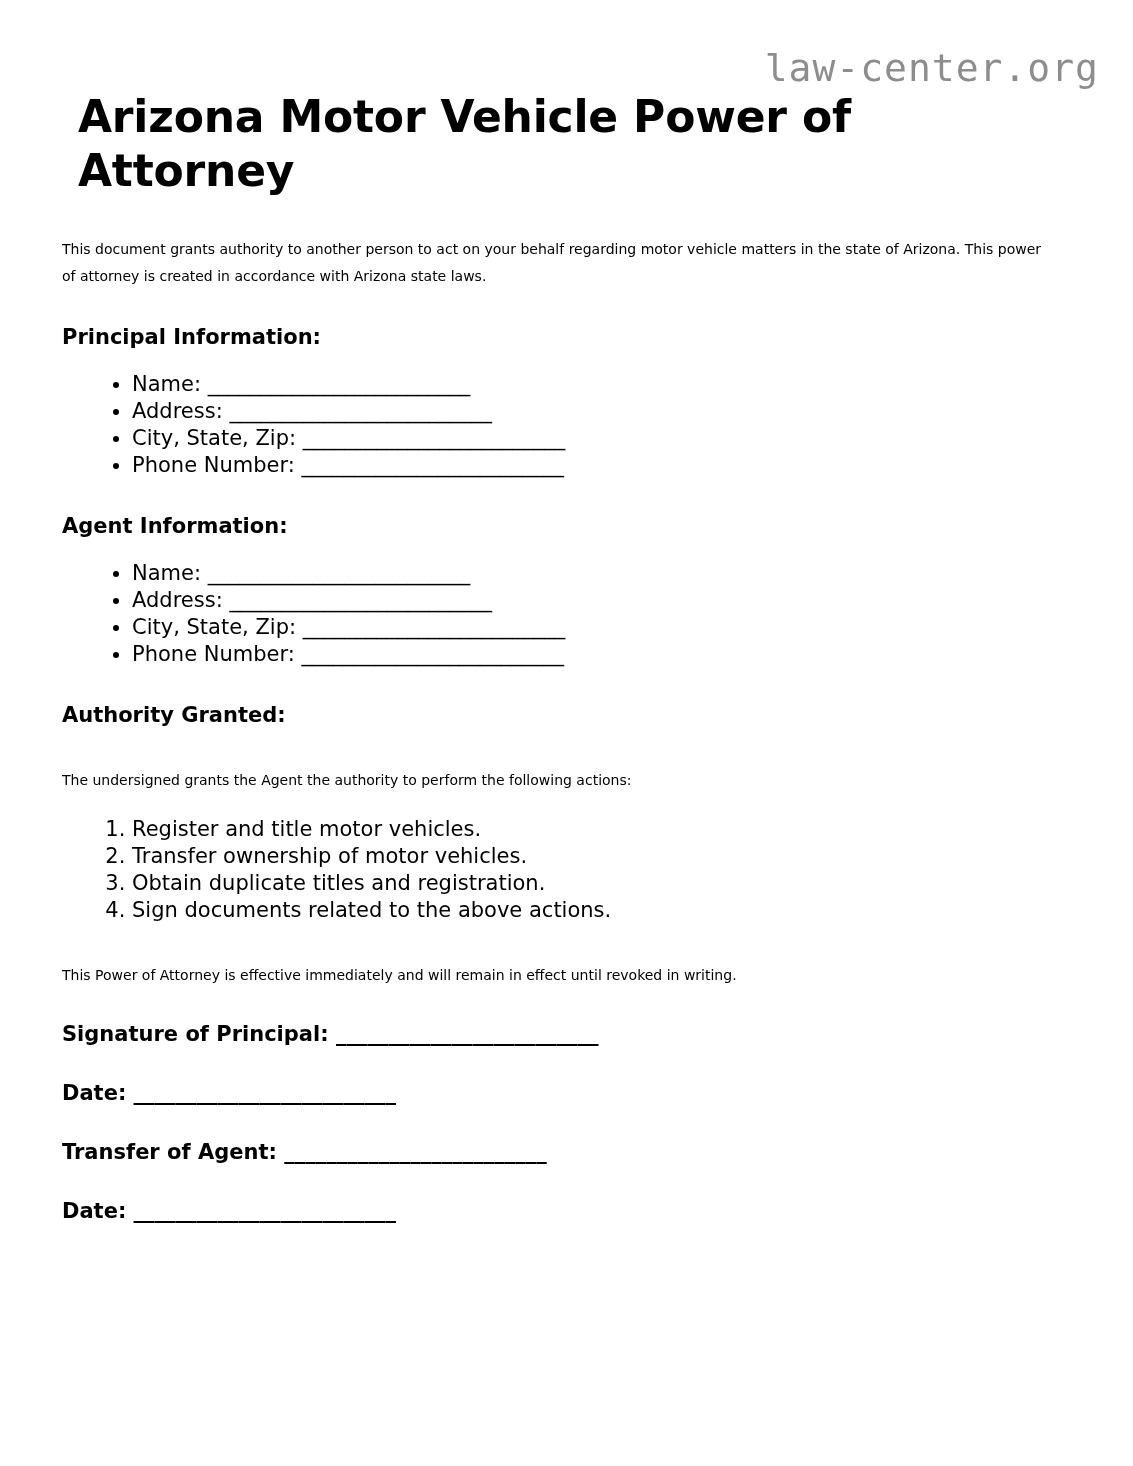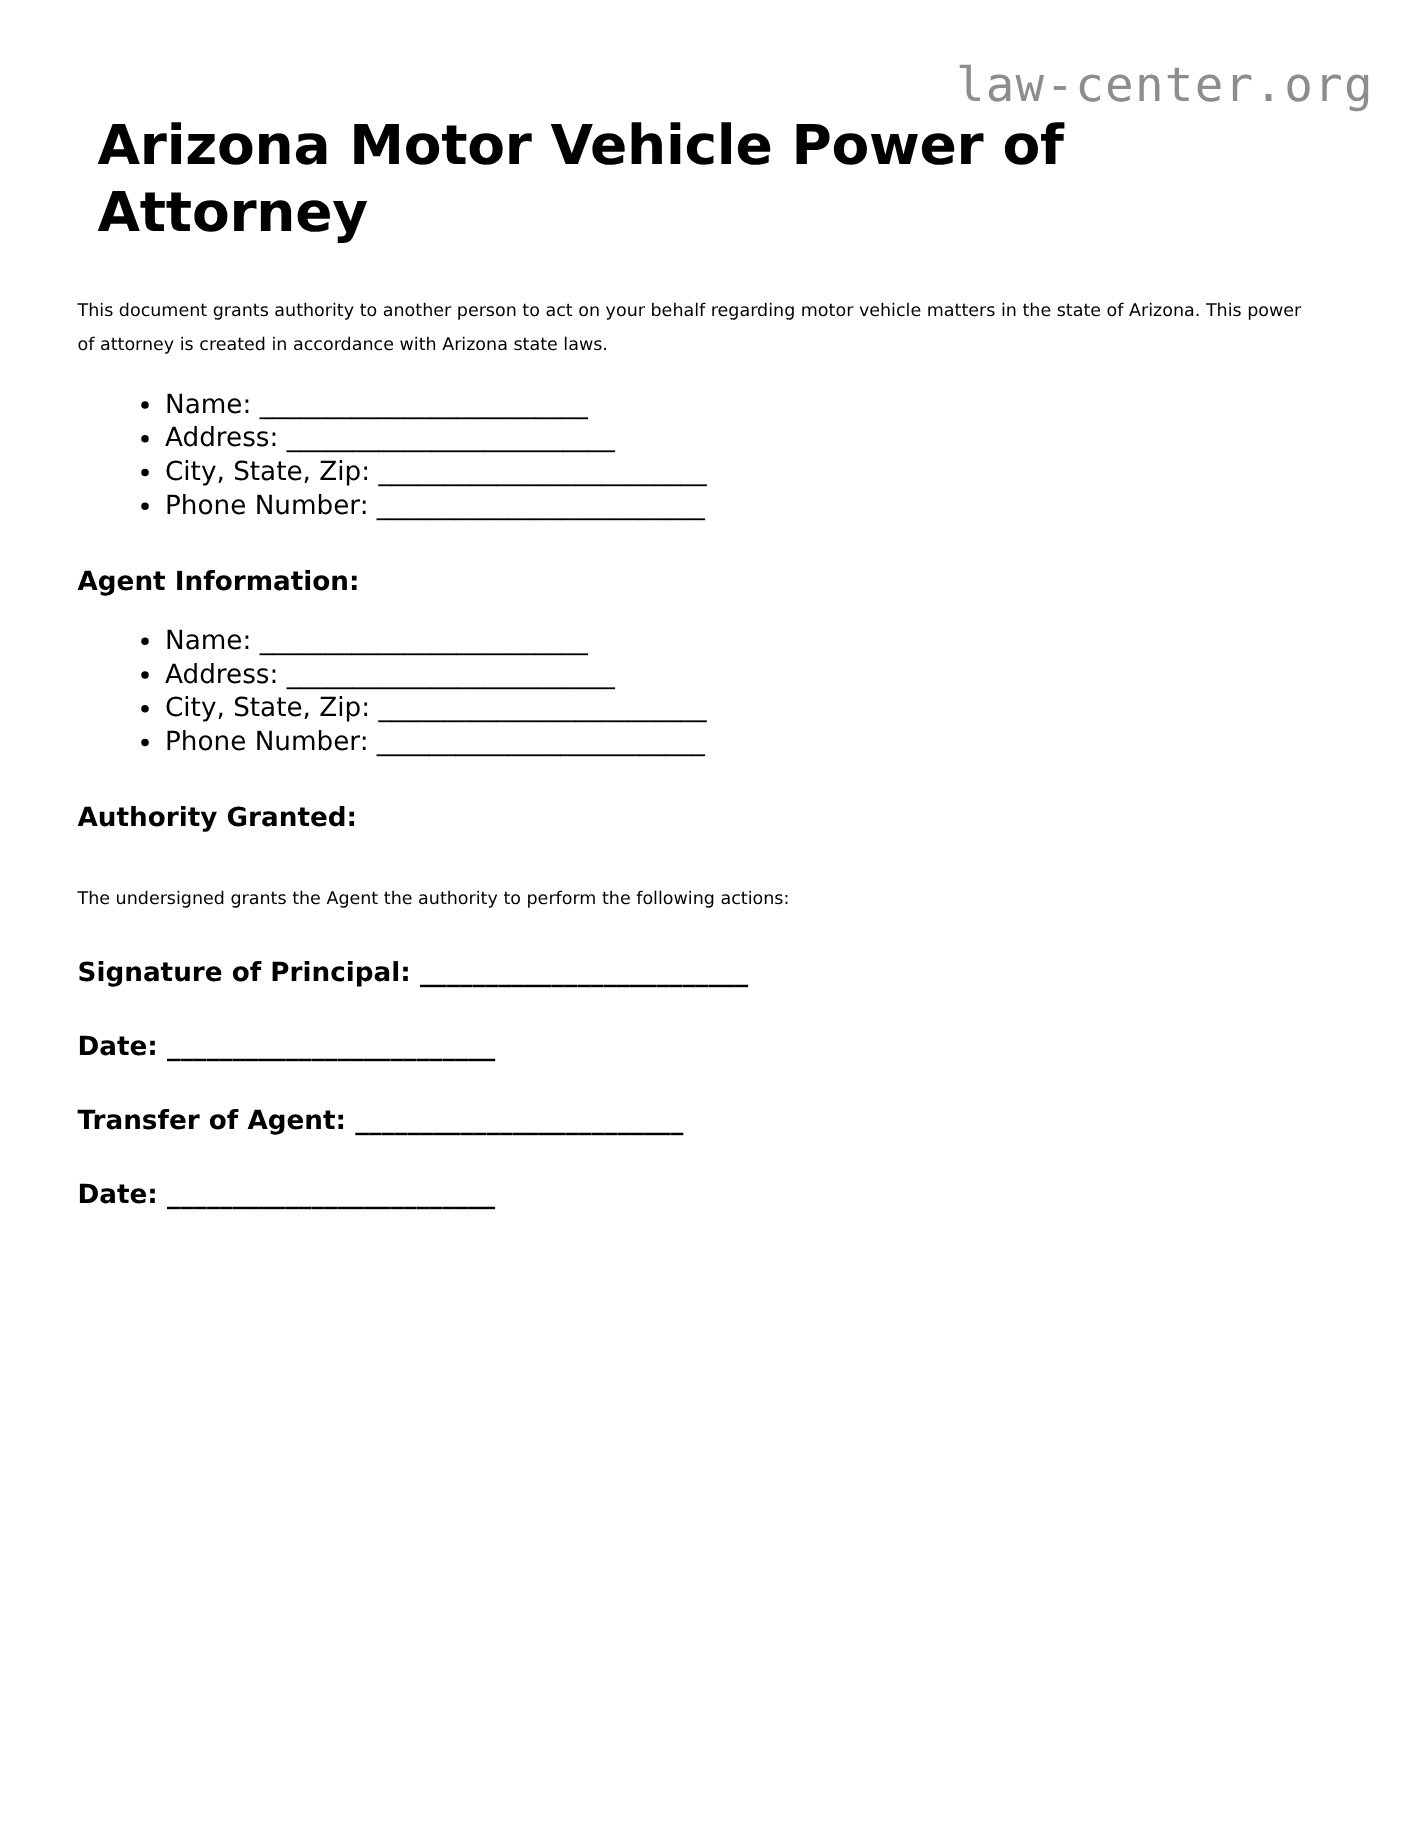--- a/index.html
+++ b/index.html
@@ -107,20 +107,21 @@
 <body>
 
 <div class="page">
 
   <div class="watermark">law-center.org</div>
 
   <h1 class="doc-title">Arizona Motor Vehicle Power of Attorney</h1>
 
   <p class="body-text">This document grants authority to another person to act on your behalf regarding motor vehicle matters in the state of Arizona. This power of attorney is created in accordance with Arizona state laws.</p>
 
+  <h2 class="section-heading">Principal Information:</h2>
 
   <ul class="field-list">
     <li>
       <span>Name:</span><span class="blank"> _________________________</span>
     </li>
     <li>
       <span>Address:</span><span class="blank"> _________________________</span>
     </li>
     <li>
       <span>City, State, Zip:</span><span class="blank"> _________________________</span>
@@ -144,21 +145,28 @@
     </li>
     <li>
       <span>Phone Number:</span><span class="blank"> _________________________</span>
     </li>
   </ul>
 
   <h2 class="section-heading">Authority Granted:</h2>
 
   <p class="body-text">The undersigned grants the Agent the authority to perform the following actions:</p>
 
+  <ol class="authority-list">
+    <li>Register and title motor vehicles.</li>
+    <li>Transfer ownership of motor vehicles.</li>
+    <li>Obtain duplicate titles and registration.</li>
+    <li>Sign documents related to the above actions.</li>
+  </ol>
 
+  <p class="body-text">This Power of Attorney is effective immediately and will remain in effect until revoked in writing.</p>
 
   <p class="sig-line">
     <span>Signature of Principal:</span><span class="blank"> _________________________</span>
   </p>
 
   <p class="sig-line">
     <span>Date:</span><span class="blank"> _________________________</span>
   </p>
 
   <p class="sig-line">

